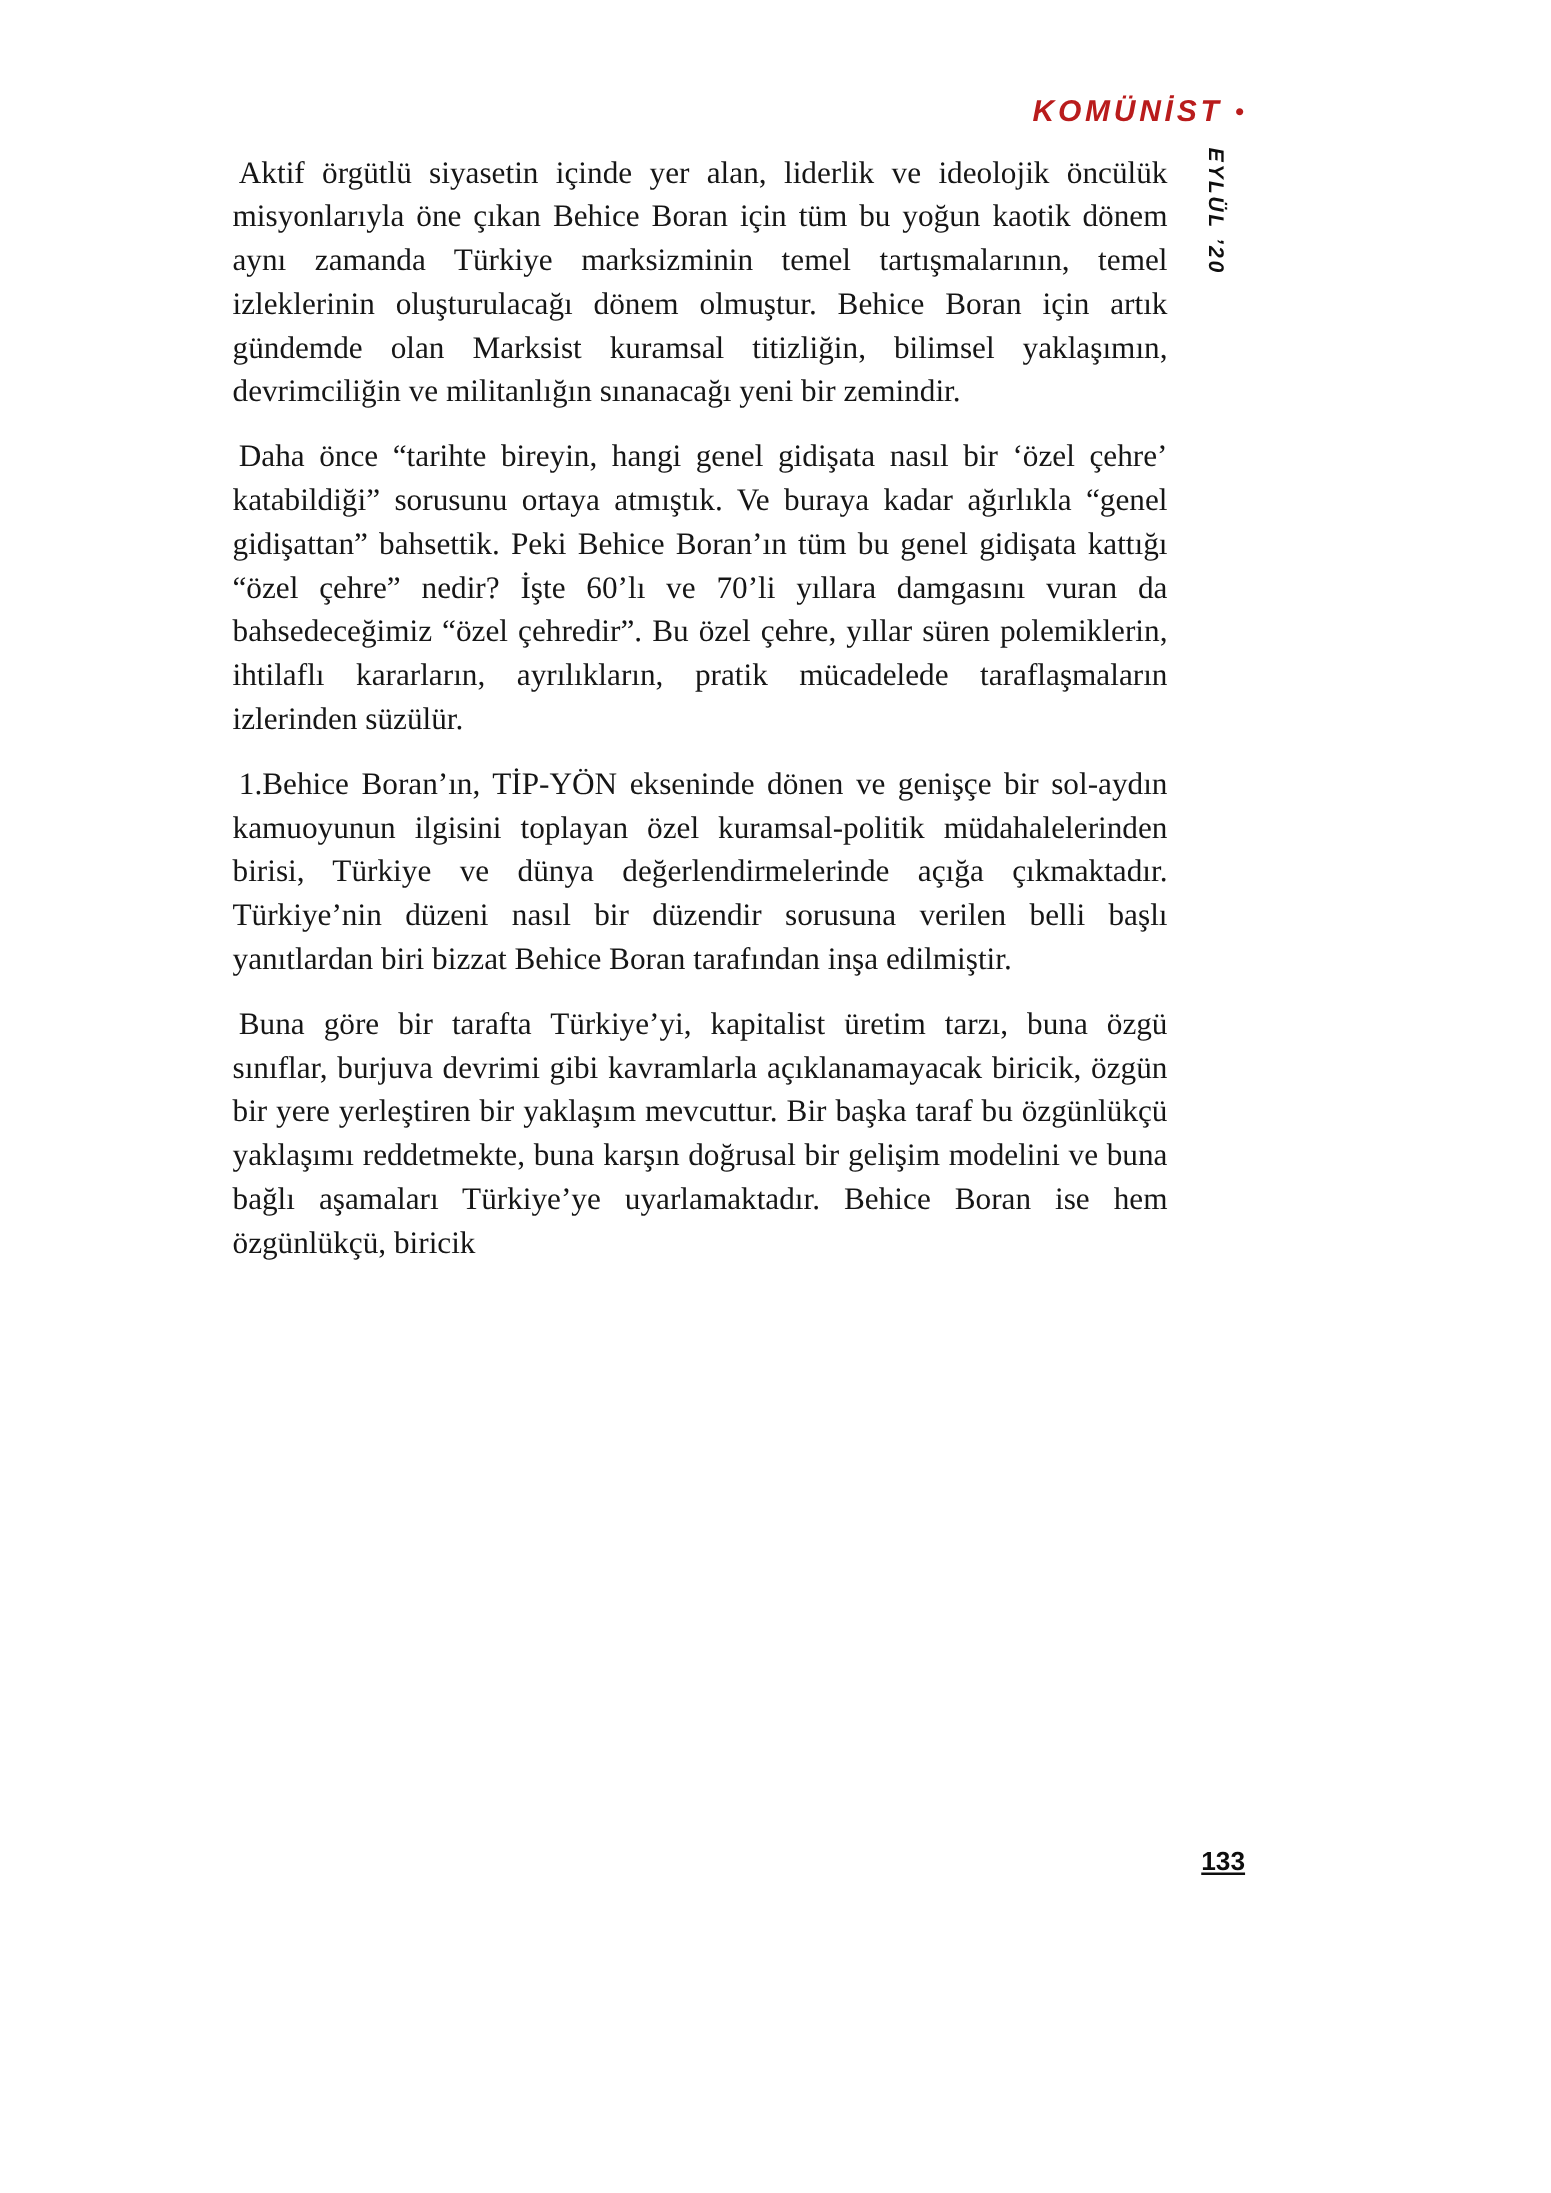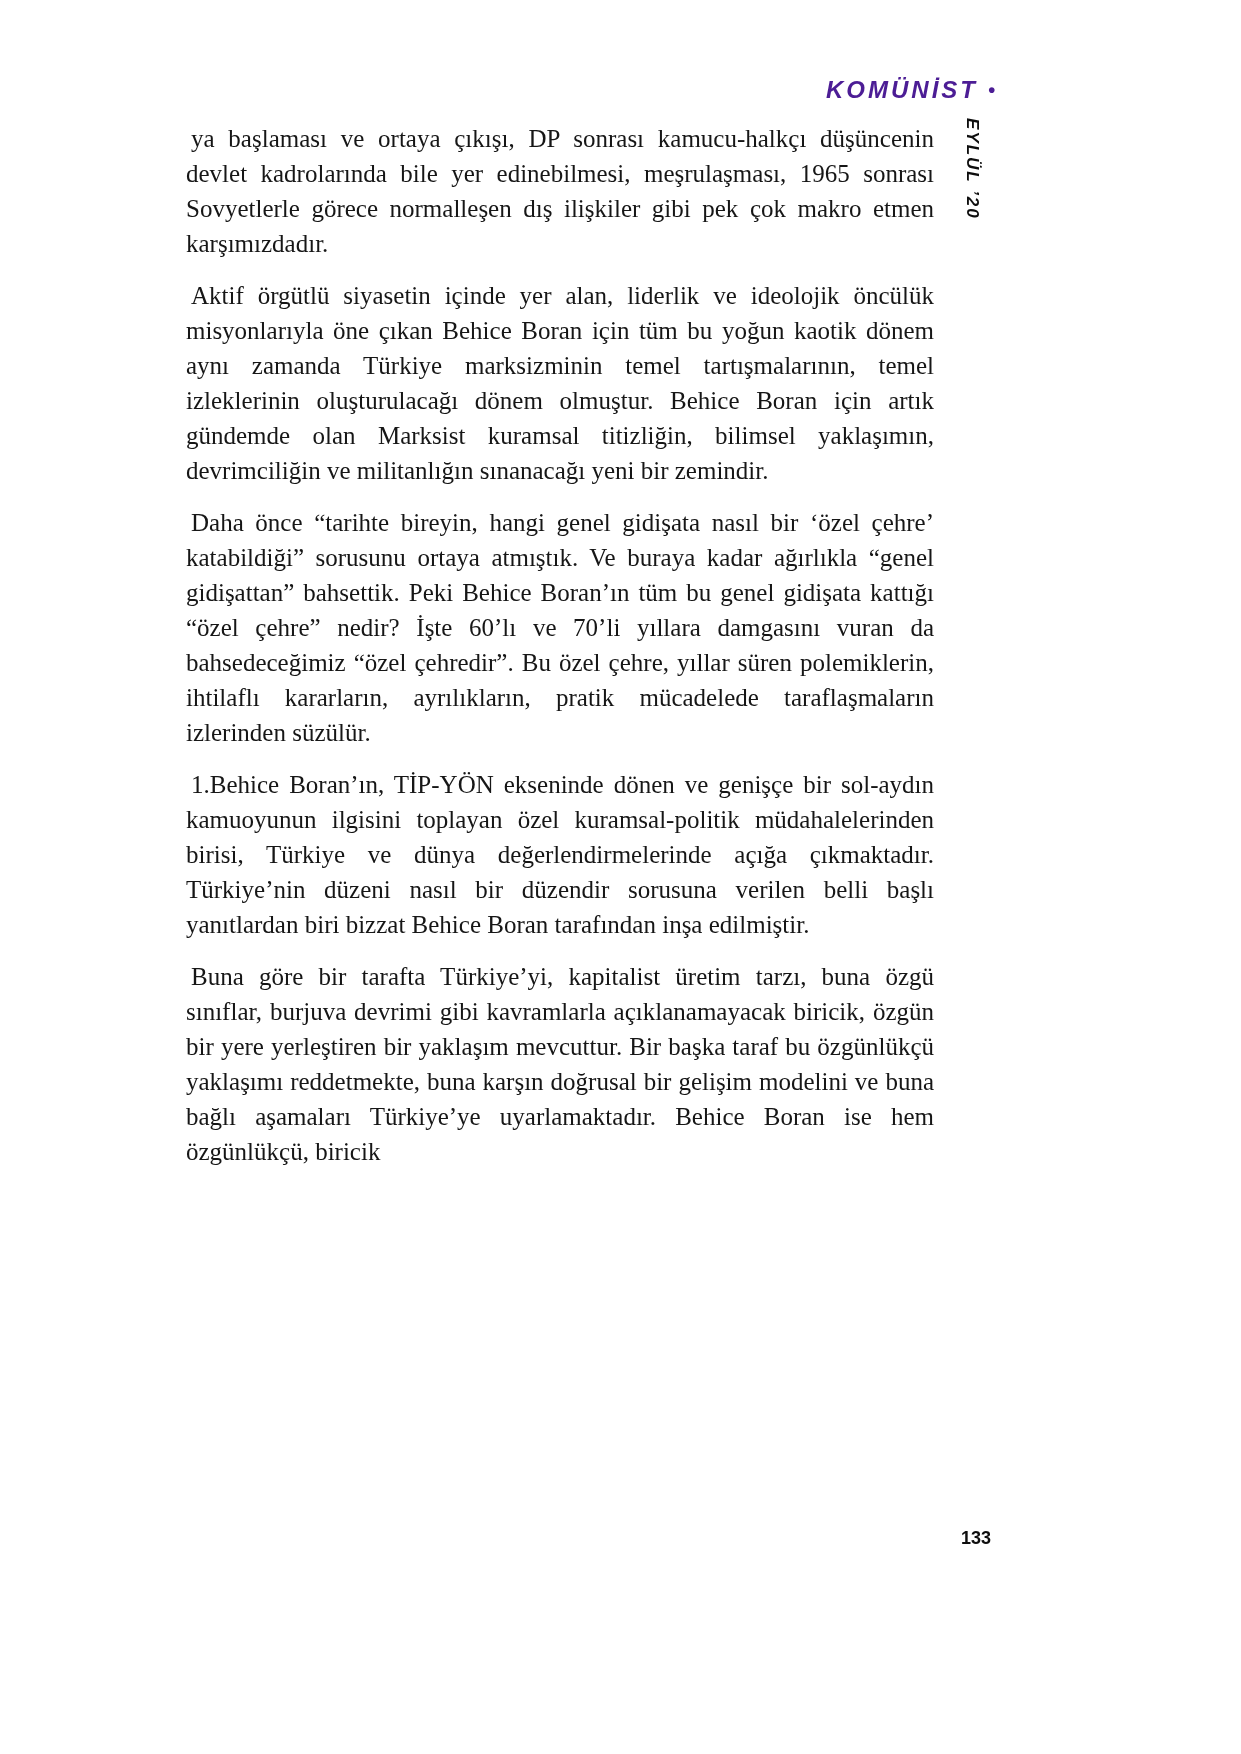--- a/index.html
+++ b/index.html
@@ -22,21 +22,21 @@
   }
   .running-header {
     position: absolute;
     top: 76px;
     right: 246px;
     font-family: "Liberation Sans", sans-serif;
     font-style: italic;
     font-weight: bold;
     font-size: 24px;
     letter-spacing: 3px;
-    color: #4c1d95;
+    color: #b91c1c;
     white-space: nowrap;
   }
   .running-header .bullet {
     display: inline-block;
     margin-left: 10px;
     letter-spacing: 0;
     font-size: 20px;
     vertical-align: 1px;
   }
   .issue-vertical {
@@ -62,40 +62,40 @@
     line-height: 35px;
     color: #161616;
   }
   .text-block p {
     margin: 0 0 17px 0;
     text-indent: 5px;
   }
   .page-number {
     position: absolute;
     left: 961px;
-    top: 1528px;
+    top: 1478px;
     font-family: "Liberation Sans", sans-serif;
     font-weight: bold;
-    font-size: 18px;
+    font-size: 21px;
     color: #0e0e0e;
+    text-decoration: underline;
   }
 </style>
 </head>
 <body>
 
 <div class="page">
 
   <div class="running-header">
     <span>KOMÜNİST</span><span class="bullet">•</span>
   </div>
 
   <div class="issue-vertical">EYLÜL ’20</div>
 
   <div class="text-block">
-    <p>ya başlaması ve ortaya çıkışı, DP sonrası kamucu-halkçı düşüncenin devlet kadrolarında bile yer edinebilmesi, meşrulaşması, 1965 sonrası Sovyetlerle görece normalleşen dış ilişkiler gibi pek çok makro etmen karşımızdadır.</p>
     <p>Aktif örgütlü siyasetin içinde yer alan, liderlik ve ideolojik öncülük misyonlarıyla öne çıkan Behice Boran için tüm bu yoğun kaotik dönem aynı zamanda Türkiye marksizminin temel tartışmalarının, temel izleklerinin oluşturulacağı dönem olmuştur. Behice Boran için artık gündemde olan Marksist kuramsal titizliğin, bilimsel yaklaşımın, devrimciliğin ve militanlığın sınanacağı yeni bir zemindir.</p>
     <p>Daha önce “tarihte bireyin, hangi genel gidişata nasıl bir ‘özel çehre’ katabildiği” sorusunu ortaya atmıştık. Ve buraya kadar ağırlıkla “genel gidişattan” bahsettik. Peki Behice Boran’ın tüm bu genel gidişata kattığı “özel çehre” nedir? İşte 60’lı ve 70’li yıllara damgasını vuran da bahsedeceğimiz “özel çehredir”. Bu özel çehre, yıllar süren polemiklerin, ihtilaflı kararların, ayrılıkların, pratik mücadelede taraflaşmaların izlerinden süzülür.</p>
     <p>1.Behice Boran’ın, TİP-YÖN ekseninde dönen ve genişçe bir sol-aydın kamuoyunun ilgisini toplayan özel kuramsal-politik müdahalelerinden birisi, Türkiye ve dünya değerlendirmelerinde açığa çıkmaktadır. Türkiye’nin düzeni nasıl bir düzendir sorusuna verilen belli başlı yanıtlardan biri bizzat Behice Boran tarafından inşa edilmiştir.</p>
     <p>Buna göre bir tarafta Türkiye’yi, kapitalist üretim tarzı, buna özgü sınıflar, burjuva devrimi gibi kavramlarla açıklanamayacak biricik, özgün bir yere yerleştiren bir yaklaşım mevcuttur. Bir başka taraf bu özgünlükçü yaklaşımı reddetmekte, buna karşın doğrusal bir gelişim modelini ve buna bağlı aşamaları Türkiye’ye uyarlamaktadır. Behice Boran ise hem özgünlükçü, biricik</p>
   </div>
 
   <div class="page-number">133</div>
 
 </div>
 

